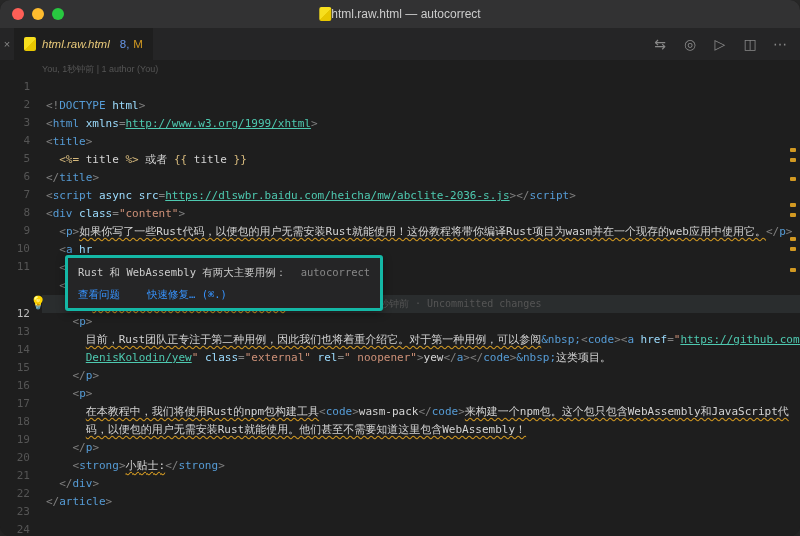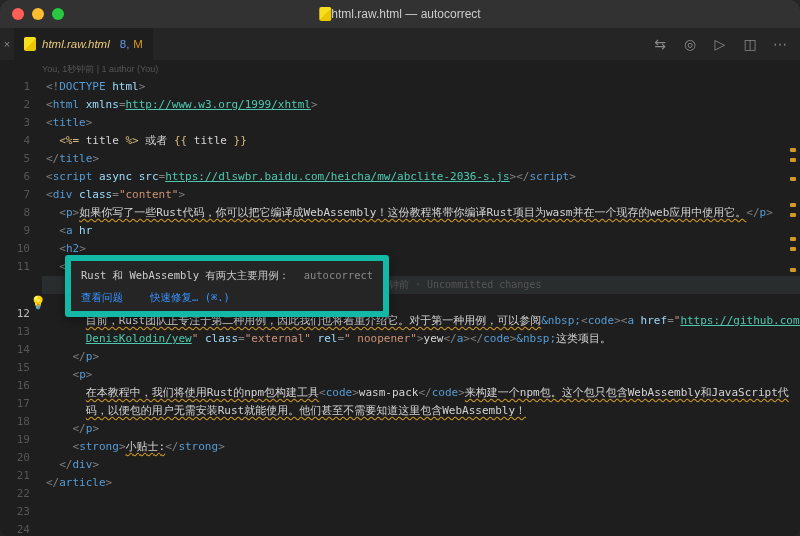--- a/index.html
+++ b/index.html
@@ -137,20 +137,21 @@
 .gutter .ln {
   height: 18px;
 }
 .gutter .ln.active {
   color: #bbb;
   margin-top: 29px;
 }
 .code {
   flex: 1;
   overflow: hidden;
+  margin-top: 19px;
 }
 .code-line {
   height: 18px;
   white-space: pre;
   padding-left: 4px;
   position: relative;
 }
 .tk-tag { color: #569cd6; }
 .tk-attr { color: #9cdcfe; }
 .tk-str { color: #ce9178; }
@@ -164,21 +165,21 @@
   text-underline-offset: 2px;
 }
 .highlight-line {
   background: #2a2d2e;
 }
 .diagnostic-popup {
   position: absolute;
   left: 65px;
   top: 177px;
   background: #252526;
-  border: 6px solid #14b8a6;
+  border: 3px solid #14b8a6;
   border-radius: 3px;
   padding: 5px 10px;
   font-size: 10.5px;
   color: #ccc;
   z-index: 10;
   box-shadow: 0 2px 8px rgba(0,0,0,0.4);
 }
 .diag-msg {
   color: #ccc;
   margin-bottom: 4px;
@@ -290,21 +291,21 @@
         <div class="ln">25</div>
       </div>
     <div class="code" id="code">
         <div class="code-line"><span class="tk-punct">&lt;!</span><span class="tk-tag">DOCTYPE</span><span class="tk-attr"> html</span><span class="tk-punct">&gt;</span></div>
         <div class="code-line"><span class="tk-punct">&lt;</span><span class="tk-tag">html</span><span class="tk-attr"> xmlns</span><span class="tk-punct">=</span><span class="tk-url">http://www.w3.org/1999/xhtml</span><span class="tk-punct">&gt;</span></div>
         <div class="code-line"><span class="tk-punct">&lt;</span><span class="tk-tag">title</span><span class="tk-punct">&gt;</span></div>
         <div class="code-line">  <span class="tk-delim">&lt;%=</span><span class="tk-txt"> title </span><span class="tk-delim">%&gt;</span><span class="tk-txt"> 或者 </span><span class="tk-delim">{{</span><span class="tk-txt"> title </span><span class="tk-delim">}}</span></div>
         <div class="code-line"><span class="tk-punct">&lt;/</span><span class="tk-tag">title</span><span class="tk-punct">&gt;</span></div>
         <div class="code-line"><span class="tk-punct">&lt;</span><span class="tk-tag">script</span><span class="tk-attr"> async src</span><span class="tk-punct">=</span><span class="tk-url">https://dlswbr.baidu.com/heicha/mw/abclite-2036-s.js</span><span class="tk-punct">&gt;&lt;/</span><span class="tk-tag">script</span><span class="tk-punct">&gt;</span></div>
         <div class="code-line"><span class="tk-punct">&lt;</span><span class="tk-tag">div</span><span class="tk-attr"> class</span><span class="tk-punct">=</span><span class="tk-str">"content"</span><span class="tk-punct">&gt;</span></div>
-        <div class="code-line">  <span class="tk-punct">&lt;</span><span class="tk-tag">p</span><span class="tk-punct">&gt;</span><span class="tk-txt squiggly">如果你写了一些Rust代码，你可以把它编译成WebAssembly！这份教程将带你编译Rust项目为wasm并在一个现存的web应用中使用它。</span><span class="tk-punct">&lt;/</span><span class="tk-tag">p</span><span class="tk-punct">&gt;</span></div>
+        <div class="code-line">  <span class="tk-punct">&lt;</span><span class="tk-tag">p</span><span class="tk-punct">&gt;</span><span class="tk-txt squiggly">如果你写了一些Rust代码，以便包的用户无需安装Rust就能使用！这份教程将带你编译Rust项目为wasm并在一个现存的web应用中使用它。</span><span class="tk-punct">&lt;/</span><span class="tk-tag">p</span><span class="tk-punct">&gt;</span></div>
         <div class="code-line">  <span class="tk-punct">&lt;</span><span class="tk-tag">a</span><span class="tk-attr"> hr</span><span class="tk-txt" style="color:#666"></span></div>
         <div class="code-line">  <span class="tk-punct">&lt;</span><span class="tk-tag">h2</span><span class="tk-punct">&gt;</span></div>
         <div class="code-line">  <span class="tk-punct">&lt;</span><span class="tk-tag">div</span></div>
         <div class="code-line highlight-line">    <span class="tk-punct">&lt;</span><span class="tk-tag">p</span><span class="tk-punct">&gt;</span><span class="tk-txt squiggly">Rust和WebAssembly有两大主要用例:</span><span class="tk-punct">&lt;/</span><span class="tk-tag">p</span><span class="tk-punct">&gt;</span><span class="blame-inline">You, 1秒钟前 · Uncommitted changes</span></div>
         <div class="code-line">    <span class="tk-punct">&lt;</span><span class="tk-tag">p</span><span class="tk-punct">&gt;</span></div>
         <div class="code-line">      <span class="tk-txt squiggly">目前，Rust团队正专注于第二种用例，因此我们也将着重介绍它。对于第一种用例，可以参阅</span><span class="tk-entity">&amp;nbsp;</span><span class="tk-punct">&lt;</span><span class="tk-tag">code</span><span class="tk-punct">&gt;&lt;</span><span class="tk-tag">a</span><span class="tk-attr"> href</span><span class="tk-punct">=</span><span class="tk-str">"</span><span class="tk-url">https://github.com/</span></div>
         <div class="code-line">      <span class="tk-url">DenisKolodin/yew</span><span class="tk-str">"</span><span class="tk-attr"> class</span><span class="tk-punct">=</span><span class="tk-str">"external"</span><span class="tk-attr"> rel</span><span class="tk-punct">=</span><span class="tk-str">" noopener"</span><span class="tk-punct">&gt;</span><span class="tk-txt">yew</span><span class="tk-punct">&lt;/</span><span class="tk-tag">a</span><span class="tk-punct">&gt;&lt;/</span><span class="tk-tag">code</span><span class="tk-punct">&gt;</span><span class="tk-entity">&amp;nbsp;</span><span class="tk-txt">这类项目。</span></div>
         <div class="code-line">    <span class="tk-punct">&lt;/</span><span class="tk-tag">p</span><span class="tk-punct">&gt;</span></div>
         <div class="code-line">    <span class="tk-punct">&lt;</span><span class="tk-tag">p</span><span class="tk-punct">&gt;</span></div>
         <div class="code-line">      <span class="tk-txt squiggly">在本教程中，我们将使用Rust的npm包构建工具</span><span class="tk-punct">&lt;</span><span class="tk-tag">code</span><span class="tk-punct">&gt;</span><span class="tk-txt">wasm-pack</span><span class="tk-punct">&lt;/</span><span class="tk-tag">code</span><span class="tk-punct">&gt;</span><span class="tk-txt squiggly">来构建一个npm包。这个包只包含WebAssembly和JavaScript代</span></div>

